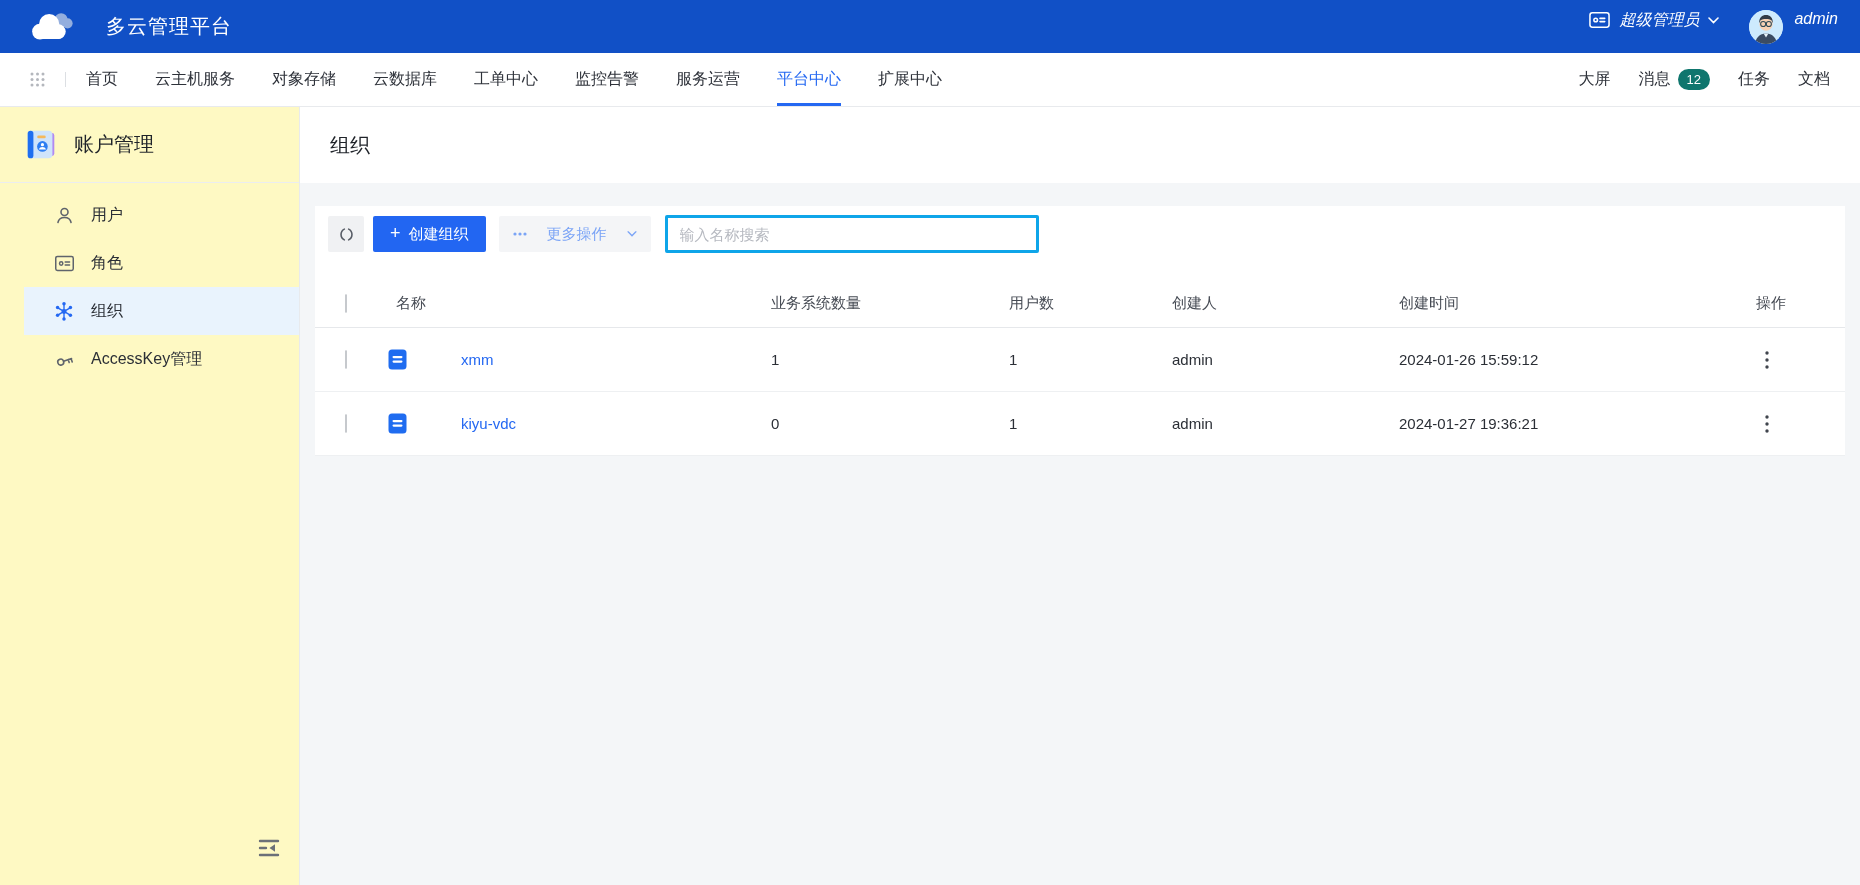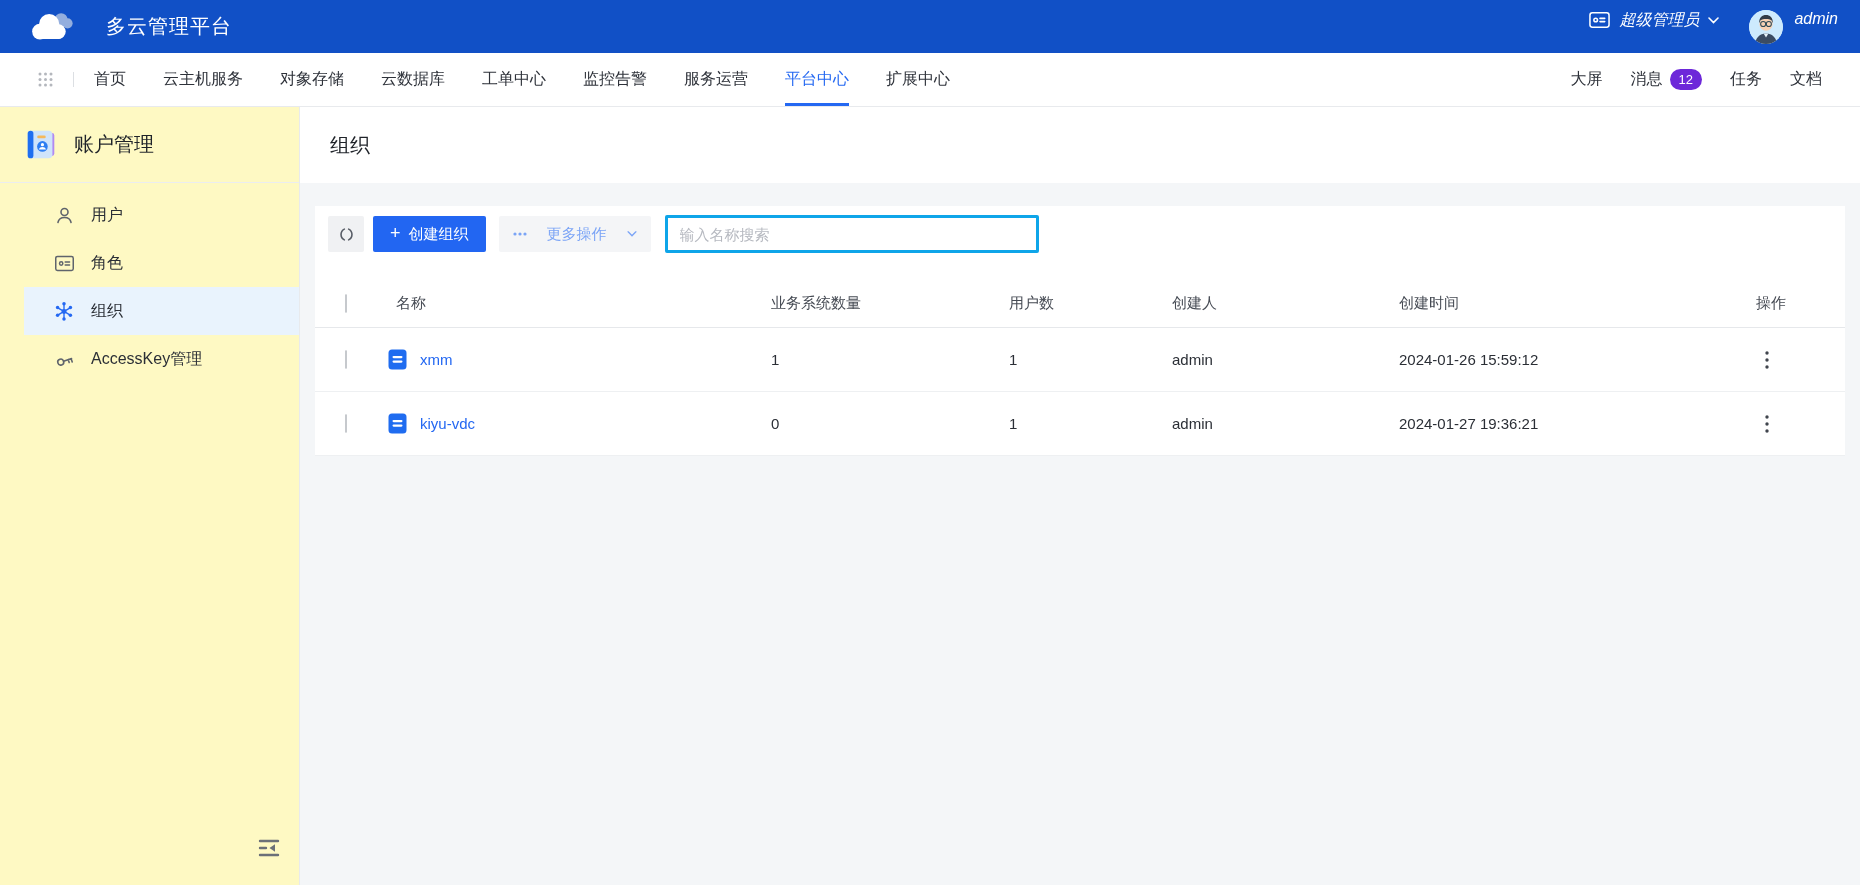--- a/index.html
+++ b/index.html
@@ -10,30 +10,30 @@
   .topbar { height: 53px; background: #1150c6; display: flex; align-items: center; padding: 0 22px 0 28px; }
   .logo { width: 46px; height: 34px; flex: 0 0 auto; }
   .topbar-title { color: #fff; font-size: 20px; margin-left: 32px; letter-spacing: 1px; }
   .topbar-right { margin-left: auto; display: flex; align-items: flex-start; font-style: italic; }
   .role-switch { display: flex; align-items: center; gap: 9px; color: #fff; font-size: 16px; cursor: pointer; }
   .role-switch svg { display: block; }
   .avatar { width: 34px; height: 34px; border-radius: 50%; overflow: hidden; margin-left: 30px; background: #cdeafd; }
   .username { color: #fff; font-size: 16px; margin-left: 11px; }
 
   
-  .navbar { height: 54px; background: #fff; border-bottom: 1px solid #e8eaed; display: flex; align-items: center; padding: 0 38px; }
+  .navbar { height: 54px; background: #fff; border-bottom: 1px solid #e8eaed; display: flex; align-items: center; padding: 0 30px; }
   .grid-icon { display: block; }
   .nav-divider { width: 1px; height: 15px; background: #dcdfe3; margin: 0 20px; }
   .nav-items { display: flex; align-items: center; gap: 37px; height: 100%; }
   .nav-item { font-size: 16px; color: #2e323a; height: 100%; display: flex; align-items: center; position: relative; cursor: pointer; white-space: nowrap; }
   .nav-item.active { color: #2468f2; }
   .nav-item.active::after { content: ""; position: absolute; left: 0; right: 0; bottom: 0; height: 3px; background: #2468f2; }
   .nav-utils { margin-left: auto; display: flex; align-items: center; gap: 28px; }
   .nav-util { font-size: 16px; color: #2e323a; cursor: pointer; display: flex; align-items: center; }
-  .badge { background: #6d28d9; color: #fff; font-size: 13px; line-height: 1; padding: 4px 9px; border-radius: 11px; margin-left: 7px; }
+  .badge { background: #0f766e; color: #fff; font-size: 13px; line-height: 1; padding: 4px 9px; border-radius: 11px; margin-left: 7px; }
 
   
   .layout { display: flex; height: 778px; }
   .sidebar { width: 300px; flex: 0 0 auto; background: #fef9c3; border-right: 1px solid #e8eaed; position: relative; }
   .sidebar-header { height: 76px; display: flex; align-items: center; padding-left: 22px; border-bottom: 1px solid #ebedf0; }
   .sidebar-header-title { font-size: 20px; color: #1f2329; margin-left: 14px; }
   .sidebar-list { padding-top: 8px; padding-left: 24px; }
   .sidebar-item { height: 48px; display: flex; align-items: center; padding-left: 29px; cursor: pointer; }
   .sidebar-item .s-icon { width: 22px; height: 22px; display: flex; align-items: center; justify-content: center; }
   .sidebar-item-label { font-size: 16px; color: #2b2f36; margin-left: 16px; }
@@ -58,21 +58,21 @@
 
   
   .table { margin-top: 26px; }
   .t-row { display: grid; grid-template-columns: 73px 383px 238px 163px 227px 351px 1fr; align-items: center; }
   .t-head { height: 48px; border-bottom: 1px solid #e6e8eb; color: #464b54; font-size: 15px; }
   .t-body-row { height: 64px; border-bottom: 1px solid #eef0f2; font-size: 15px; color: #2b2f36; }
   .cell-check { padding-left: 30px; }
   .checkbox { width: 16px; height: 16px; border: 1px solid #c6c9cd; border-radius: 3px; background: #fff; cursor: pointer; }
   .cell-name-head { padding-left: 8px; }
   .cell-name { display: flex; align-items: center; gap: 13px; }
-  .org-link { color: #2468f2; cursor: pointer; }
+  .org-link { color: #2468f2; cursor: pointer; margin-left: 41px; }
   .cell-ops { padding-left: 6px; }
   .dots-btn { width: 22px; height: 22px; display: flex; align-items: center; justify-content: center; cursor: pointer; }
 </style>
 </head>
 <body>
 
 <header class="topbar">
   <svg class="logo" viewBox="0 0 50 36">
     <g fill="#93aede">
       <circle cx="36" cy="10" r="7"></circle>

